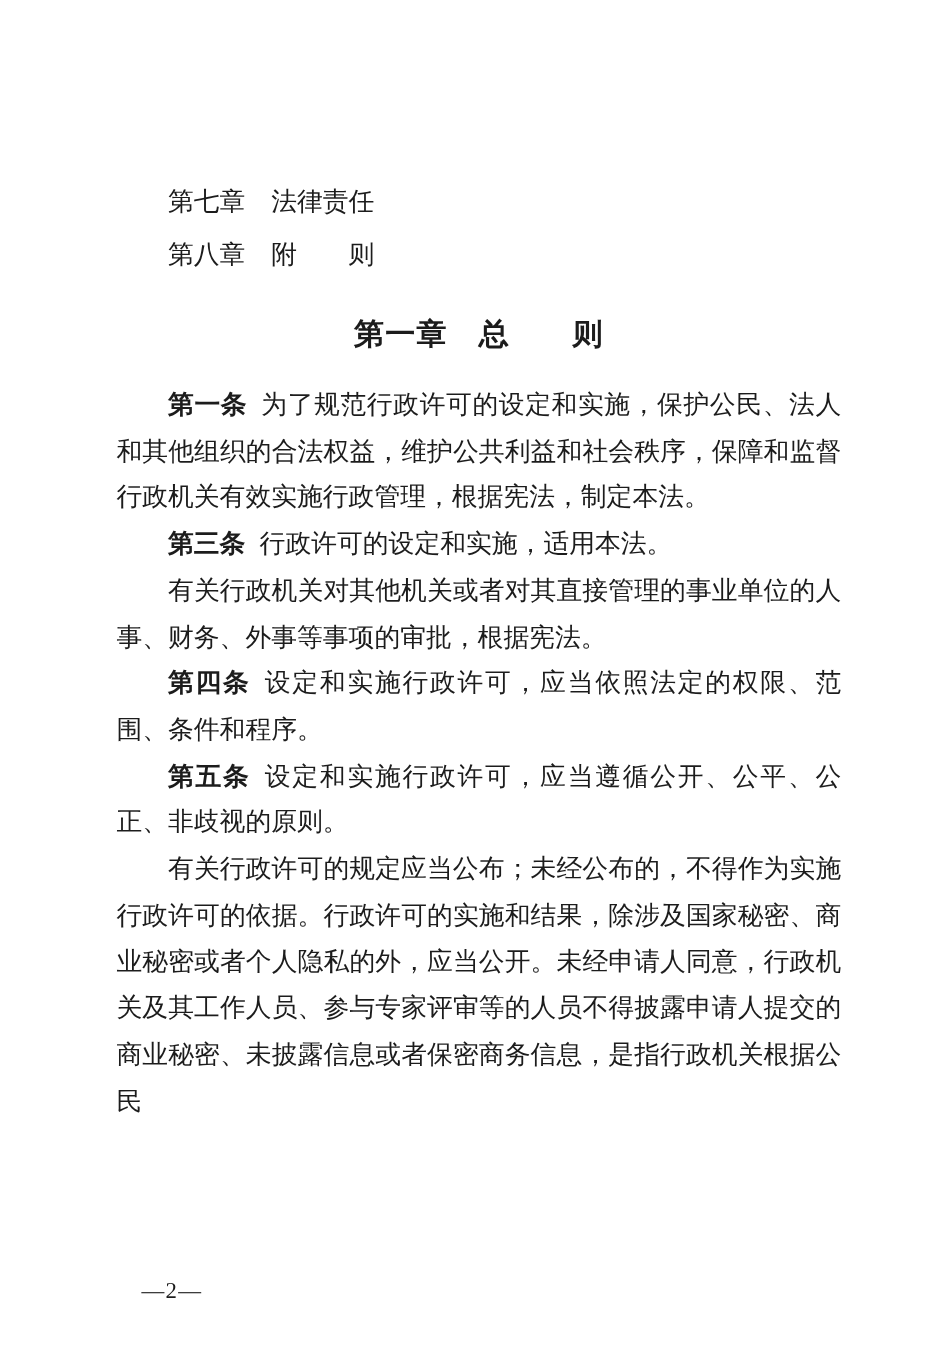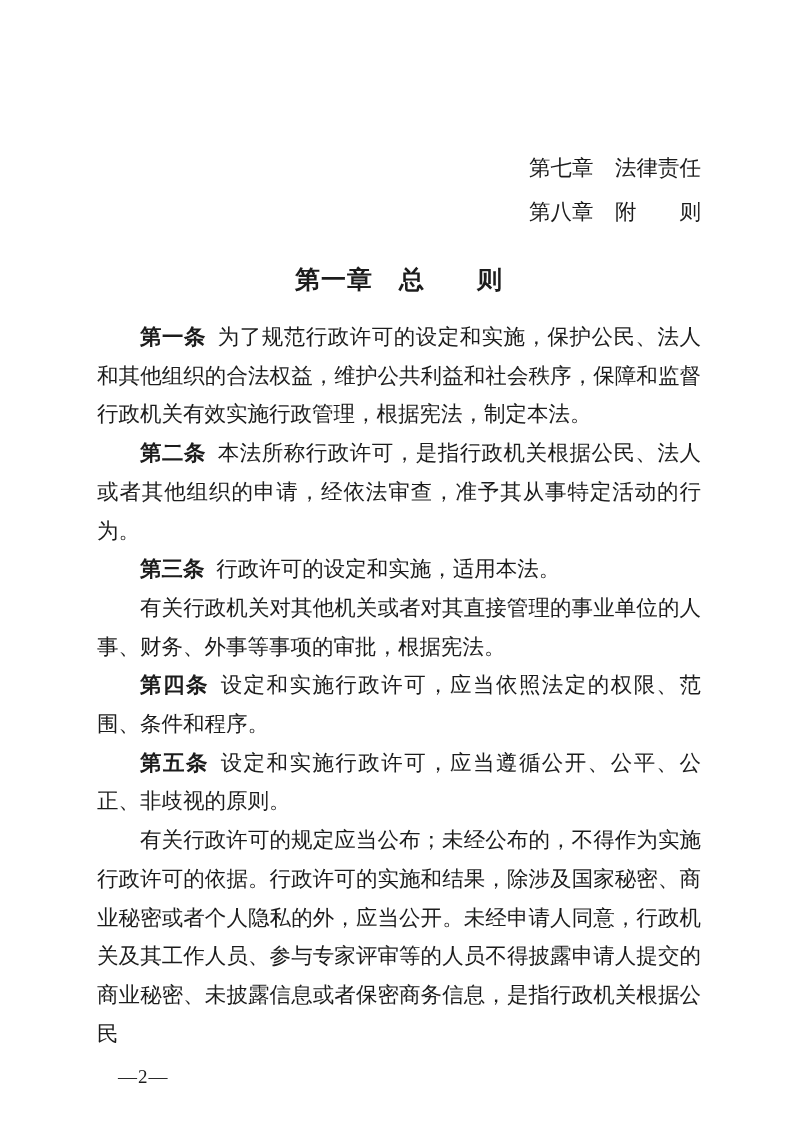--- a/index.html
+++ b/index.html
@@ -25,21 +25,20 @@
     width: 604px;
     padding-top: 146px;
   }
   
   .toc-line {
     font-size: 21.5px;
     line-height: 44px;
     text-indent: 2em;
     font-family: "Liberation Serif", "DejaVu Serif", serif;
     white-space: pre;
-    text-align: right;
   }
   .toc-chapter {
     margin-right: 1em;
   }
   
   .chapter-heading {
     margin: 30px 0 0 0;
     text-align: center;
     font-family: "Liberation Sans", "DejaVu Sans", sans-serif;
     font-weight: bold;
@@ -82,21 +81,20 @@
 
     <div class="toc">
       <div class="toc-line"><span class="toc-chapter">第七章</span><span>法律责任</span></div>
       <div class="toc-line"><span class="toc-chapter">第八章</span><span>附　　则</span></div>
     </div>
 
     <h1 class="chapter-heading">第一章　总　　则</h1>
 
     <div class="body-text">
       <p><span class="article-lead">第一条</span><span>为了规范行政许可的设定和实施，保护公民、法人和其他组织的合法权益，维护公共利益和社会秩序，保障和监督行政机关有效实施行政管理，根据宪法，制定本法。</span></p>
-      <p><span class="article-lead">第二条</span><span>本法所称行政许可，是指行政机关根据公民、法人或者其他组织的申请，经依法审查，准予其从事特定活动的行为。</span></p>
       <p><span class="article-lead">第三条</span><span>行政许可的设定和实施，适用本法。</span></p>
       <p><span>有关行政机关对其他机关或者对其直接管理的事业单位的人事、财务、外事等事项的审批，根据宪法。</span></p>
       <p><span class="article-lead">第四条</span><span>设定和实施行政许可，应当依照法定的权限、范围、条件和程序。</span></p>
       <p><span class="article-lead">第五条</span><span>设定和实施行政许可，应当遵循公开、公平、公正、非歧视的原则。</span></p>
       <p><span>有关行政许可的规定应当公布；未经公布的，不得作为实施行政许可的依据。行政许可的实施和结果，除涉及国家秘密、商业秘密或者个人隐私的外，应当公开。未经申请人同意，行政机关及其工作人员、参与专家评审等的人员不得披露申请人提交的商业秘密、未披露信息或者保密商务信息，是指行政机关根据公民</span></p>
     </div>
 
   </div>
 
   <div class="page-number">—2—</div>

